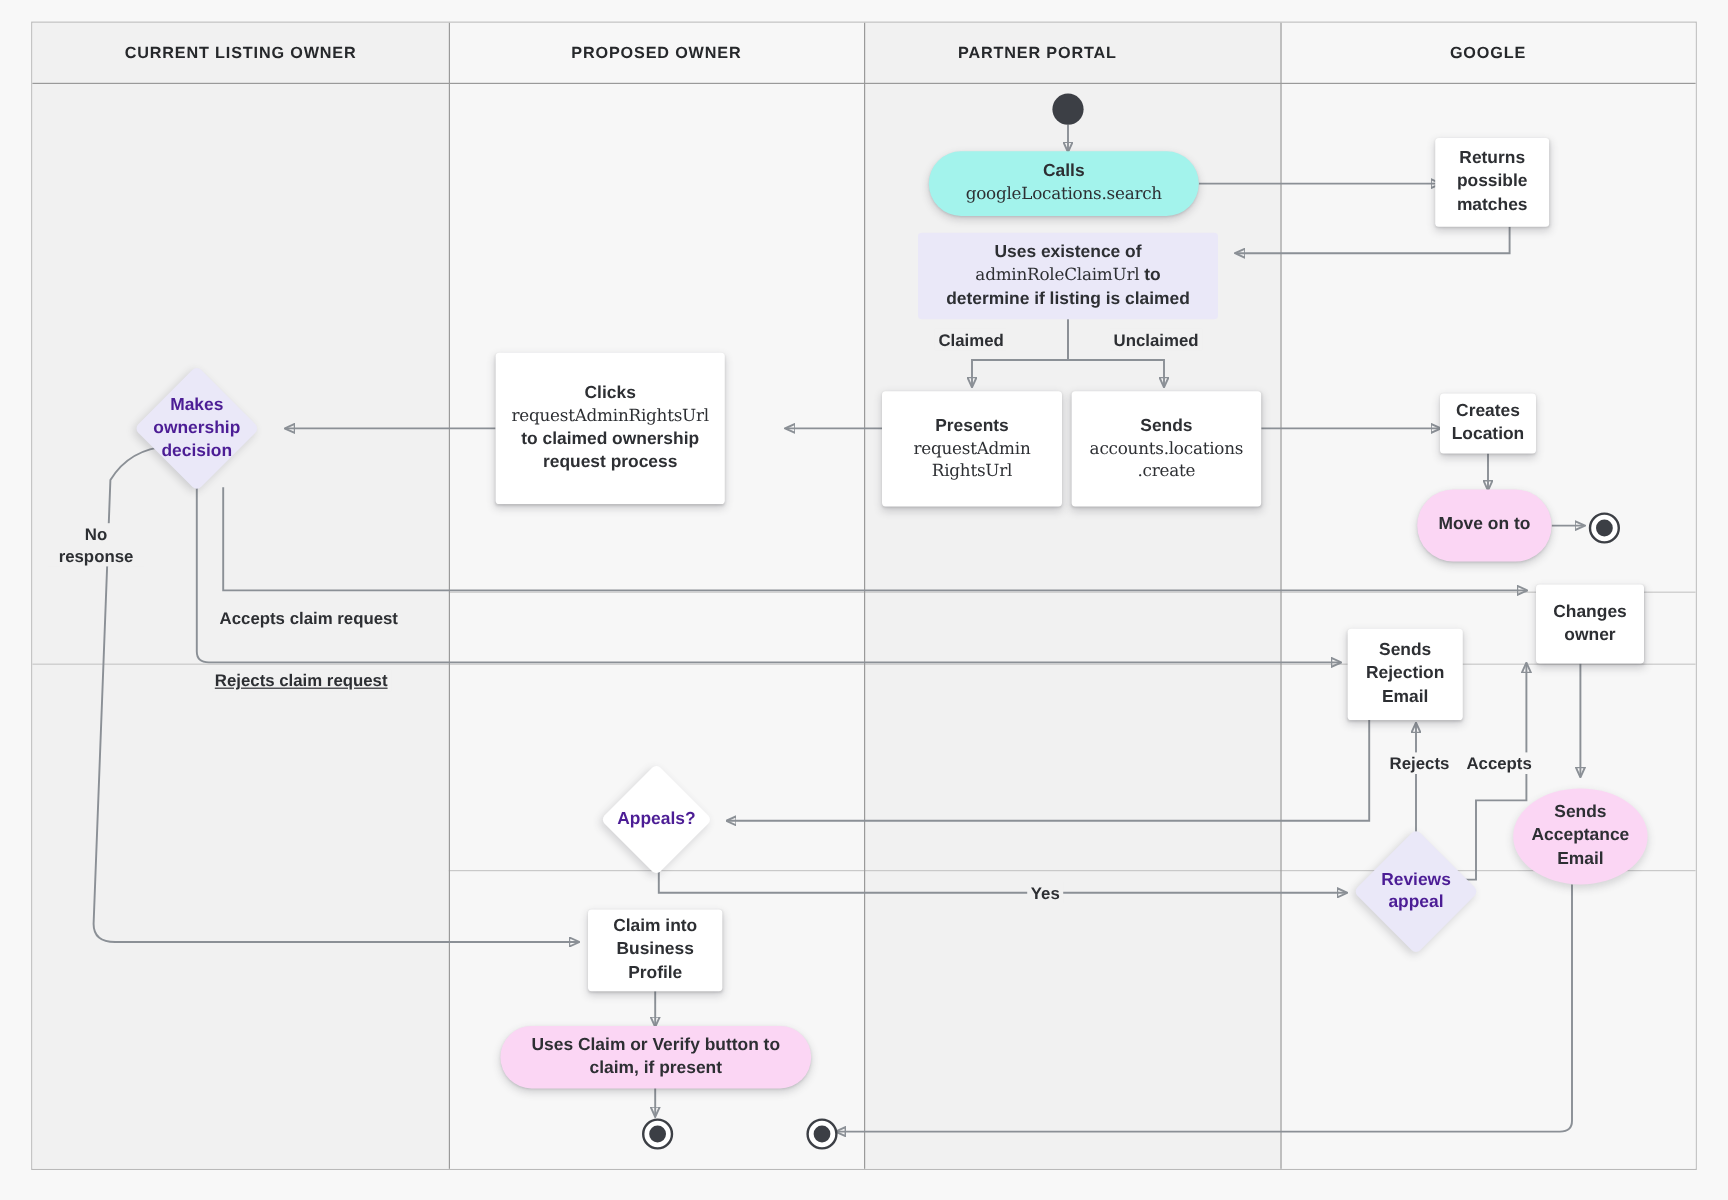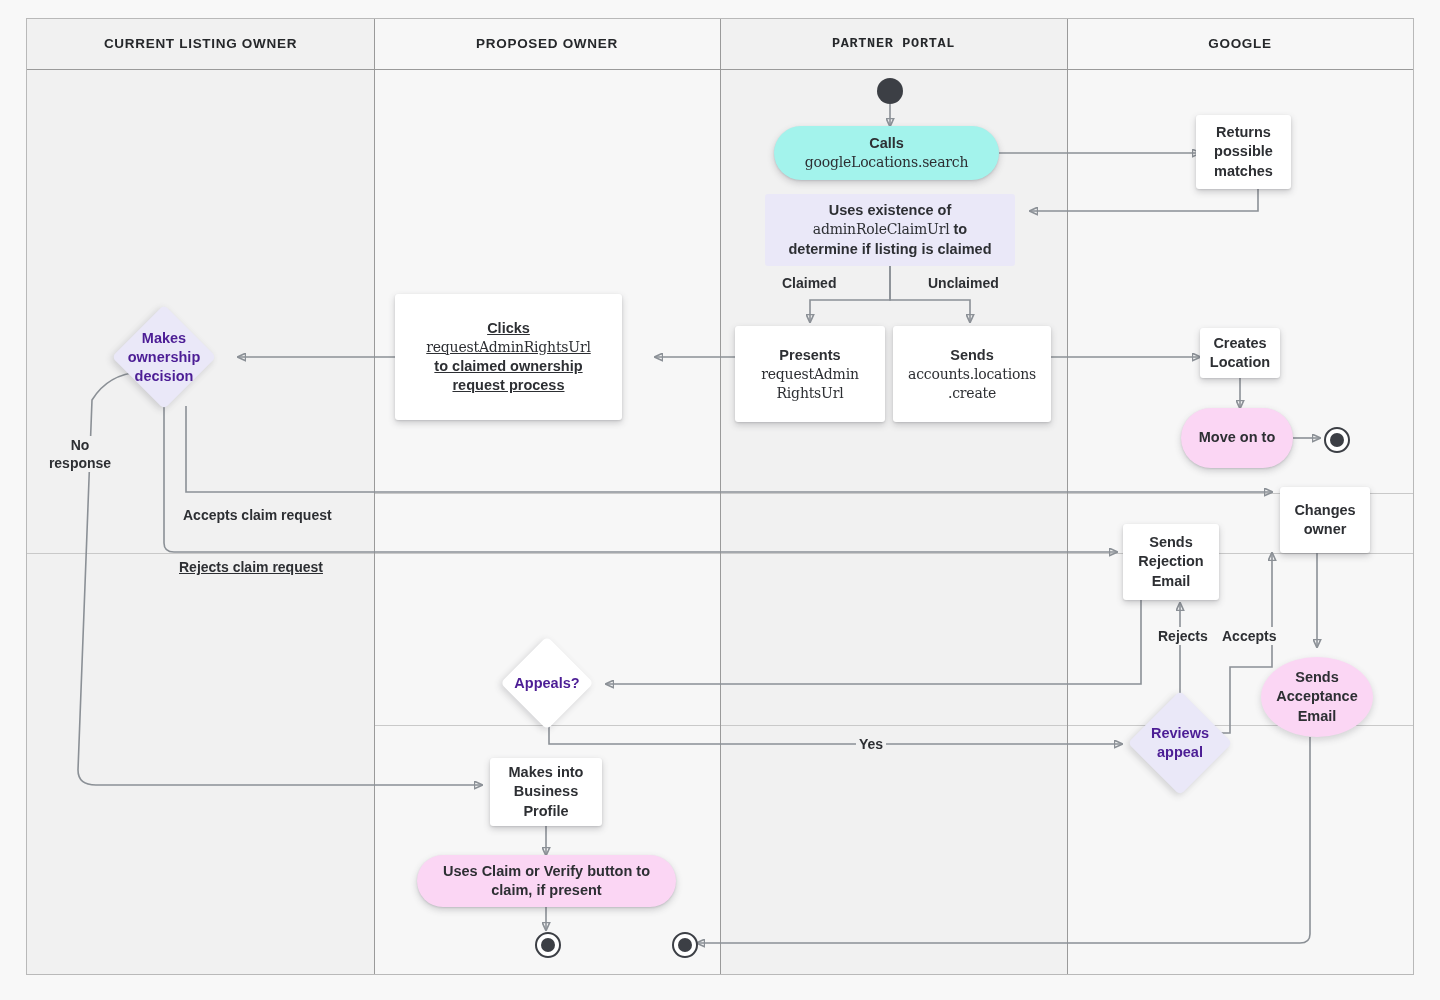--- a/index.html
+++ b/index.html
@@ -76,21 +76,21 @@
     <div class="grid-h" style="left:347px;right:0;top:706px;"></div>
 
     <div class="lane-vline" style="left:347px;"></div>
     <div class="lane-vline" style="left:693px;"></div>
     <div class="lane-vline" style="left:1040px;"></div>
 
     <div class="lane-hline" style="top:50px;"></div>
 
     <div class="lane-head" style="left:0;width:347px;">CURRENT LISTING OWNER</div>
     <div class="lane-head" style="left:347px;width:346px;">PROPOSED OWNER</div>
-    <div class="lane-head" style="left:693px;width:347px;font-family:Liberation Mono, monospace;">PARTNER PORTAL</div>
+    <div class="lane-head" style="left:664px;width:347px;">PARTNER PORTAL</div>
     <div class="lane-head" style="left:1040px;width:346px;">GOOGLE</div>
   </div>
 
   <svg class="edges" viewBox="0 0 1440 1000">
     <defs>
       <marker id="ah" markerWidth="9" markerHeight="9" refX="7.6" refY="4.5" orient="auto" markerUnits="userSpaceOnUse">
         <path d="M0,0.7 L8.4,4.5 L0,8.3 z" fill="#8b9096" stroke="none"></path>
       </marker>
     </defs>
 
@@ -169,21 +169,21 @@
   </div>
 
   <div class="node box" style="left:893px;top:326px;width:158px;height:96px;">
     <div class="inner">
       <div>Sends</div>
       <div class="mono" style="font-size:14px;">accounts.locations</div>
       <div class="mono" style="font-size:14px;">.create</div>
     </div>
   </div>
 
-  <div class="node box" style="left:395px;top:294px;width:227px;height:126px;text-decoration:underline;">
+  <div class="node box" style="left:413px;top:294px;width:191px;height:126px;">
     <div class="inner">
       <div>Clicks</div>
       <div class="mono" style="font-size:14px;">requestAdminRightsUrl</div>
       <div>to claimed ownership</div>
       <div>request process</div>
     </div>
   </div>
 
   <div class="diamond lav" style="left:127px;top:320px;width:74px;height:74px;">
     <div class="dshape"></div>
@@ -225,21 +225,21 @@
   </div>
 
   <div class="elabel" style="left:856px;top:735px;background:#f1f1f1;">Yes</div>
 
   <div class="diamond lav" style="left:1143px;top:706px;width:74px;height:74px;">
     <div class="dshape"></div>
     <div class="dlabel" style="white-space:normal;width:100px;left:37px;">Reviews appeal</div>
   </div>
 
   <div class="node box" style="left:490px;top:758px;width:112px;height:68px;">
-    <div class="inner">Makes into Business Profile</div>
+    <div class="inner">Claim into Business Profile</div>
   </div>
 
   <div class="node pill pink" style="left:417px;top:855px;width:259px;height:52px;">
     <div class="inner">
       <div>Uses Claim or Verify button to</div>
       <div>claim, if present</div>
     </div>
   </div>
 
   <div class="end-dot" style="left:535px;top:932px;"></div>

